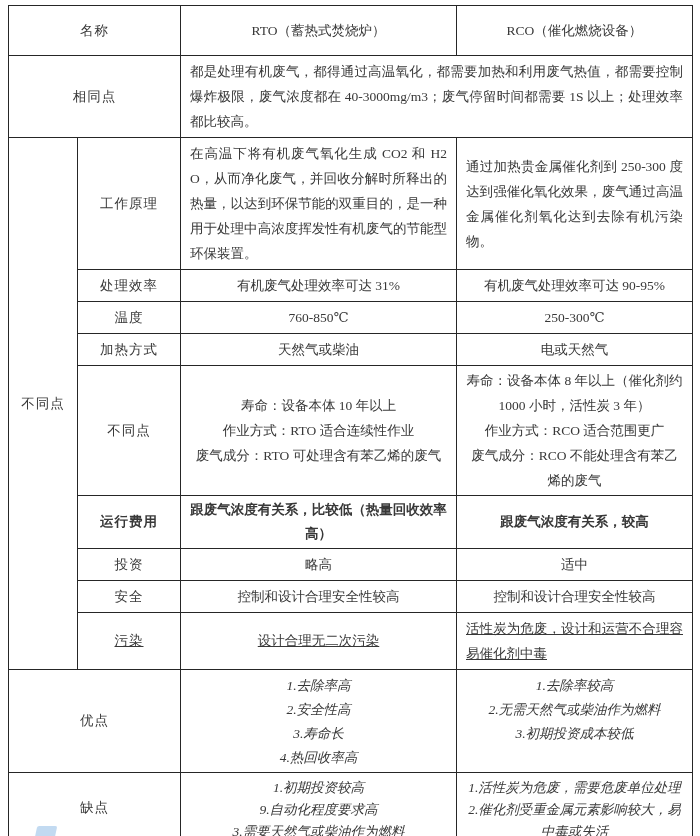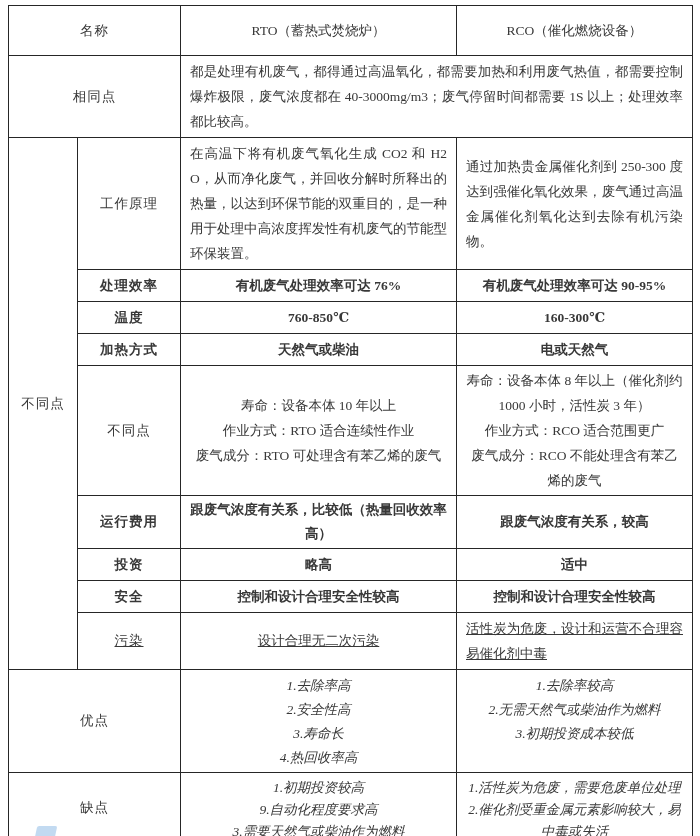--- a/index.html
+++ b/index.html
@@ -56,21 +56,21 @@
   }
   td.list {
     vertical-align: top;
     padding: 4px 9px 0 9px;
     font-style: italic;
   }
   .line { display: block; }
   tr.h-header    { height: 50px; }
   tr.h-same      { height: 74px; }
   tr.h-principle { height: 132px; }
-  tr.h-small     { height: 32px; font-weight: bold; }
+  tr.h-small     { height: 32px; }
   tr.h-diffsub   { height: 124px; }
   tr.h-cost      { height: 52px; font-weight: bold; }
   tr.h-pollution { height: 52px; text-decoration: underline; }
   tr.h-pros      { height: 103px; }
   tr.h-cons      { height: 66px; }
   tr.h-pros .line { line-height: 24px; }
   tr.h-cons .line { line-height: 22px; }
   .artifact {
     position: absolute;
     left: 36px;
@@ -109,28 +109,28 @@
 
     <tr class="h-principle">
       <td rowspan="9" class="lbl">不同点</td>
       <td class="lbl">工作原理</td>
       <td class="txt">在高温下将有机废气氧化生成 CO2 和 H2O，从而净化废气，并回收分解时所释出的热量，以达到环保节能的双重目的，是一种用于处理中高浓度挥发性有机废气的节能型环保装置。</td>
       <td class="txt">通过加热贵金属催化剂到 250-300 度达到强催化氧化效果，废气通过高温金属催化剂氧化达到去除有机污染物。</td>
     </tr>
 
     <tr class="h-small">
       <td class="lbl">处理效率</td>
-      <td class="ctr">有机废气处理效率可达 76%</td>
+      <td class="ctr">有机废气处理效率可达 31%</td>
       <td class="ctr">有机废气处理效率可达 90-95%</td>
     </tr>
 
     <tr class="h-small">
       <td class="lbl">温度</td>
       <td class="ctr">760-850℃</td>
-      <td class="ctr">160-300℃</td>
+      <td class="ctr">250-300℃</td>
     </tr>
 
     <tr class="h-small">
       <td class="lbl">加热方式</td>
       <td class="ctr">天然气或柴油</td>
       <td class="ctr">电或天然气</td>
     </tr>
 
     <tr class="h-diffsub">
       <td class="lbl">不同点</td>

